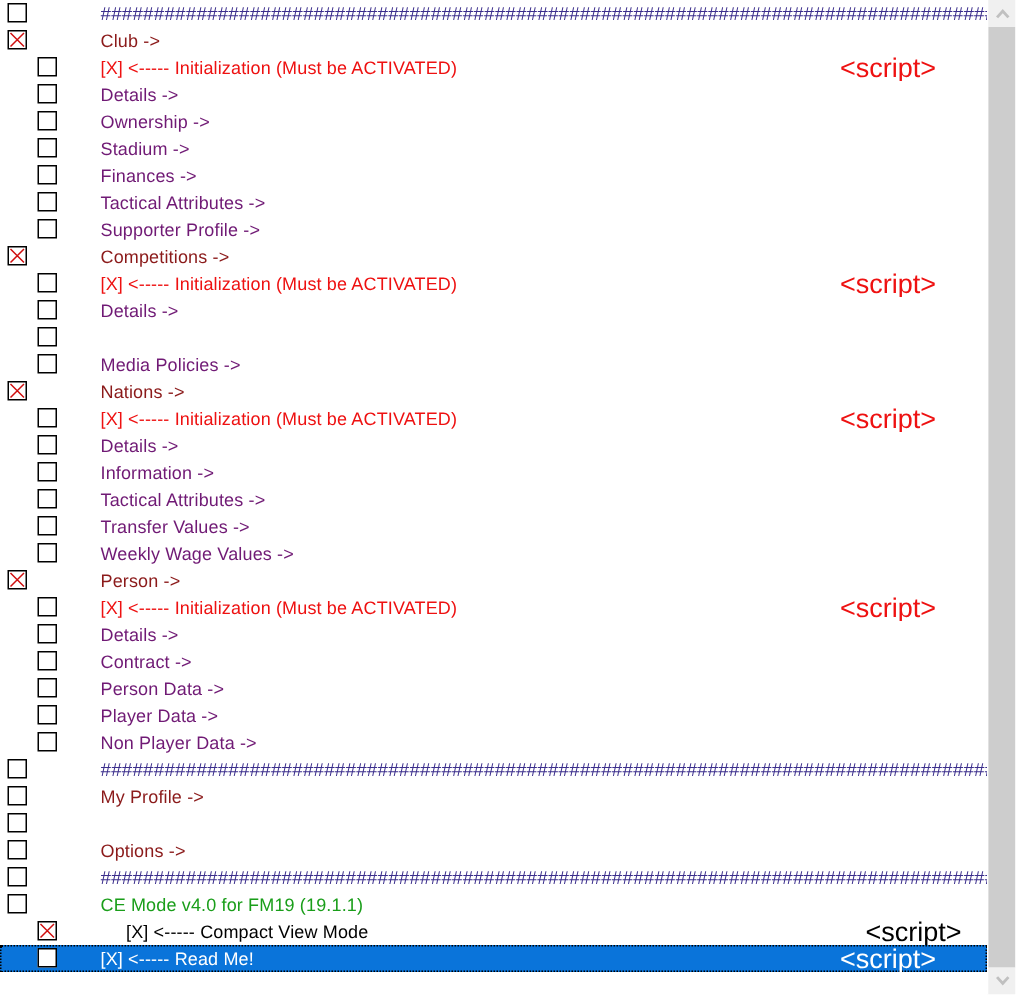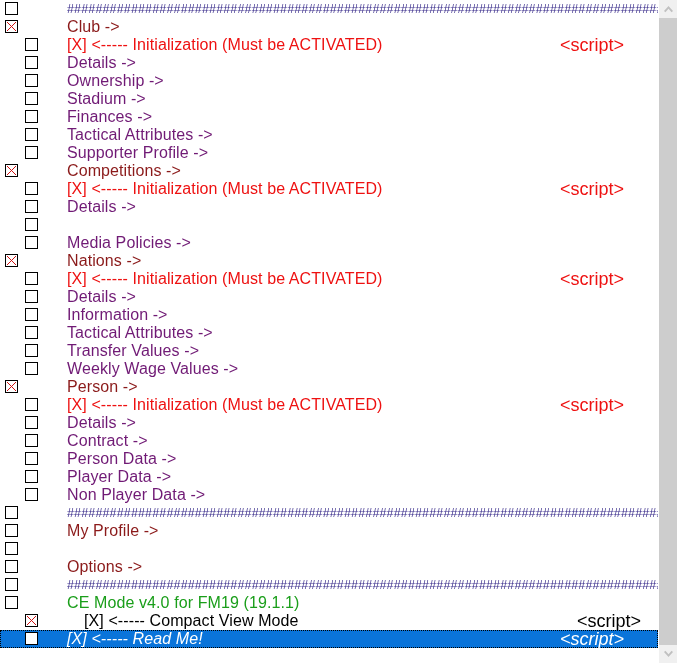--- a/index.html
+++ b/index.html
@@ -39,21 +39,20 @@
     height: 18px;
     line-height: 18px;
     white-space: nowrap;
     overflow: hidden;
   }
 
   .row.selected {
     background: #0a74da;
     outline: 1px dotted #000000;
     outline-offset: -1px;
-    font-style: italic;
   }
 
   
   .cb {
     position: absolute;
     top: 2px;
     width: 13px;
     height: 13px;
     box-sizing: border-box;
     border: 1px solid #000000;
@@ -69,21 +68,21 @@
     width: 11px;
     height: 11px;
     display: block;
   }
 
   
   .label {
     position: absolute;
     left: 67px;
     top: 0;
-    font-size: 16px;
+    font-size: 12px;
     letter-spacing: 0.1px;
   }
 
   .script {
     position: absolute;
     left: 560px;
     top: 0;
     font-size: 18px;
   }
 

